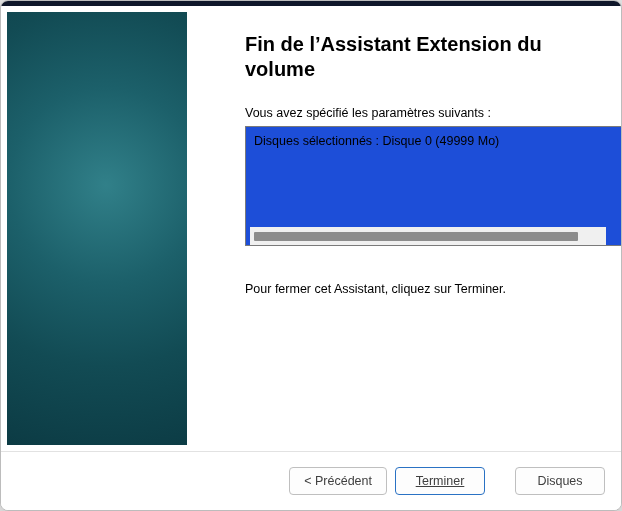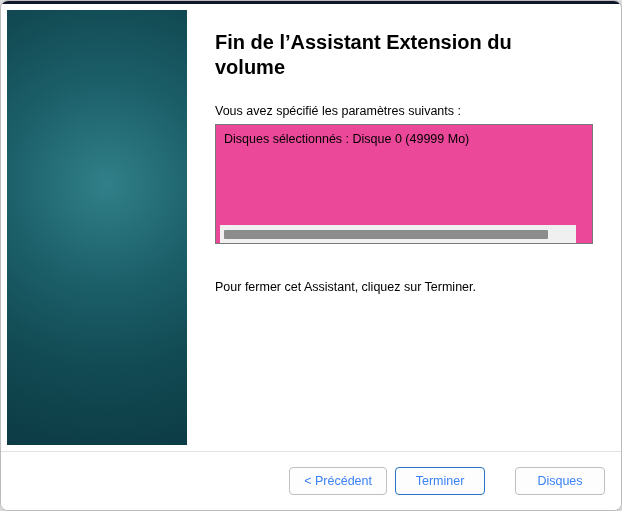--- a/index.html
+++ b/index.html
@@ -53,23 +53,24 @@
     justify-content: center;
     border-radius: 4px;
     cursor: default;
   }
   .close-btn svg { width: 12px; height: 12px; }
 
   
   .content {
     flex: 1;
     display: flex;
-    border-top: 3px solid #0f172a;
+    border-top: 5px solid #0f172a;
     border-bottom: 1px solid #e2e2e2;
     padding: 6px 10px 6px 6px;
+    gap: 30px;
   }
   .side-panel {
     width: 180px;
     background: radial-gradient(circle at 55% 40%, #318089 0%, #1c606a 35%, #124b54 65%, #0c3b44 100%);
     flex-shrink: 0;
   }
   .main-panel {
     flex: 1;
     padding: 20px 14px 10px 28px;
     color: var(--text-color);
@@ -84,21 +85,21 @@
   .intro {
     font-size: 12.5px;
     margin-bottom: 6px;
   }
   .list-wrap {
     border: 1px solid #7a7a7a;
     width: 378px;
     height: 120px;
     padding: 4px 16px 0 4px;
     position: relative;
-    background: #ec4899;
+    background: #1d4ed8;
     display: flex;
     flex-direction: column;
   }
   .list-inner {
     flex: 1;
     overflow: hidden;
     padding: 2px 4px;
     font-size: 12.5px;
     line-height: 1.4;
   }
@@ -142,24 +143,25 @@
   .btn {
     min-width: 90px;
     height: 28px;
     border: 1px solid #bfbfbf;
     background: #fdfdfd;
     border-radius: 4px;
     font-family: inherit;
     font-size: 12.5px;
     padding: 0 14px;
     cursor: default;
-    color: #3b82f6;
+    color: #404040;
   }
   .btn.default {
     border: 1.5px solid #2a72c4;
+    text-decoration: underline;
   }
   .btn-gap {
     width: 14px;
   }
 </style>
 </head>
 <body>
 
 <div class="window">
 

